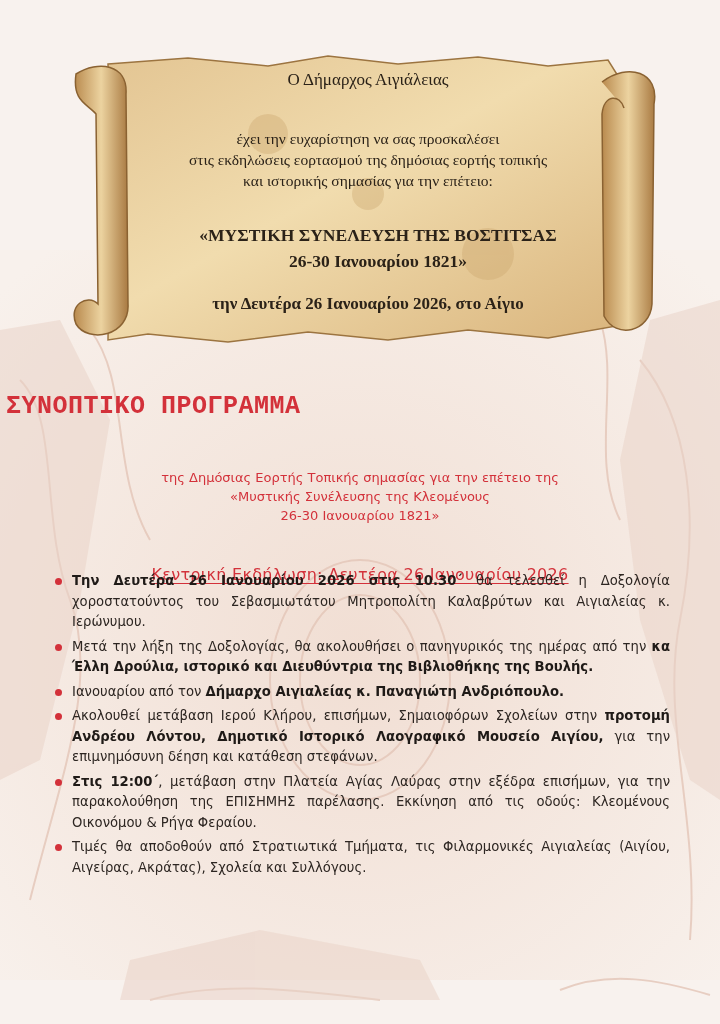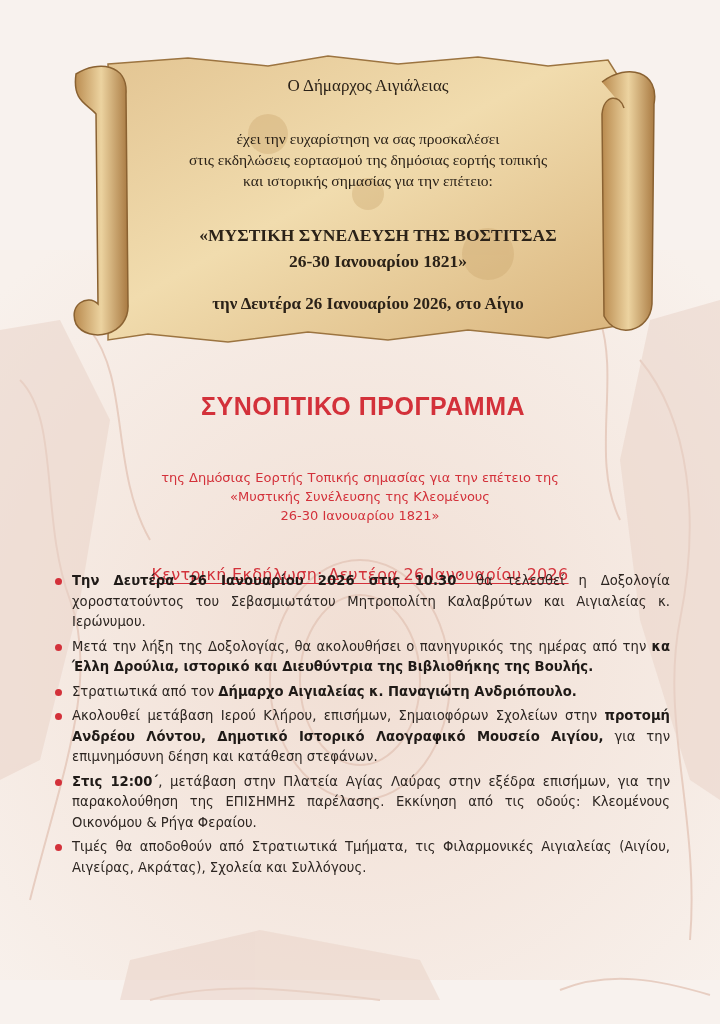--- a/index.html
+++ b/index.html
@@ -17,29 +17,29 @@
   .scroll {
     position: absolute; left: 68px; top: 54px; width: 592px; height: 292px;
   }
   .scroll svg { position: absolute; left: 0; top: 0; }
   .scroll-text {
     position: absolute; left: 70px; top: 0; width: 460px; height: 292px;
     text-align: center;
     font-family: "Liberation Serif", "DejaVu Serif", serif;
     color: #2b2218;
   }
-  .s-line1 { position: absolute; left: 0; right: 0; top: 22px; font-size: 17px; }
+  .s-line1 { position: absolute; left: 0; right: 0; top: 16px; font-size: 17px; }
   .s-line2 { position: absolute; left: 0; right: 0; top: 43px; font-size: 18.5px; font-weight: bold; letter-spacing: 0.2px; }
   .s-para { position: absolute; left: -30px; right: -30px; top: 74px; font-size: 15.5px; line-height: 21px; }
   .s-title { position: absolute; left: -40px; right: -40px; top: 168px; font-size: 17.5px; font-weight: bold; line-height: 26px; padding-left: 20px; }
   .s-date { position: absolute; left: -30px; right: -30px; top: 240px; font-size: 17px; font-weight: bold; }
 
   .prog-title {
-    position: absolute; left: 0; width: 720px; top: 392px; text-align: center;
-    font-family: Liberation Sans, sans-serif; font-weight: bold;
+    position: absolute; left: 0; width: 720px; top: 392px; text-align: left;
+    font-family: Liberation Mono, monospace; font-weight: bold;
     font-size: 25px; color: #d3313a; letter-spacing: 0.5px; padding-left: 6px;
   }
   .prog-sub {
     position: absolute; left: 0; width: 720px; top: 438px; text-align: center;
     font-family: "DejaVu Sans", sans-serif; font-size: 13px; line-height: 19px;
     color: #d3313a;
     margin-top: 30px;
   }
   .central {
     position: absolute; left: 0; width: 720px; top: 523px; text-align: center; margin-top: 42px;
@@ -135,17 +135,17 @@
   <div>«Μυστικής Συνέλευσης της Κλεομένους</div>
   <div>26-30 Ιανουαρίου 1821»</div>
 </div>
 <div class="central">
   <span>Κεντρική Εκδήλωση: Δευτέρα 26 Ιανουαρίου 2026</span>
 </div>
 
 <ul class="items">
   <li><b>Την Δευτέρα 26 Ιανουαρίου 2026 στις 10.30΄</b><span> θα τελεσθεί η Δοξολογία χοροστατούντος του Σεβασμιωτάτου Μητροπολίτη Καλαβρύτων και Αιγιαλείας κ. Ιερώνυμου.</span></li>
   <li><span>Μετά την λήξη της Δοξολογίας, θα ακολουθήσει ο πανηγυρικός της ημέρας από την </span><b>κα Έλλη Δρούλια, ιστορικό και Διευθύντρια της Βιβλιοθήκης της Βουλής.</b></li>
-  <li><span>Στρατιωτικά από τον </span><b>Δήμαρχο Αιγιαλείας κ. Παναγιώτη Ανδριόπουλο.</b></li>
+  <li><span>Ιανουαρίου από τον </span><b>Δήμαρχο Αιγιαλείας κ. Παναγιώτη Ανδριόπουλο.</b></li>
   <li><span>Ακολουθεί μετάβαση Ιερού Κλήρου, επισήμων, Σημαιοφόρων Σχολείων στην </span><b>προτομή Ανδρέου Λόντου, Δημοτικό Ιστορικό Λαογραφικό Μουσείο Αιγίου,</b><span> για την επιμνημόσυνη δέηση και κατάθεση στεφάνων.</span></li>
   <li><b>Στις 12:00΄</b><span>, μετάβαση στην Πλατεία Αγίας Λαύρας στην εξέδρα επισήμων, για την παρακολούθηση της ΕΠΙΣΗΜΗΣ παρέλασης. Εκκίνηση από τις οδούς: Κλεομένους Οικονόμου &amp; Ρήγα Φεραίου.</span></li>
   <li><span>Τιμές θα αποδοθούν από Στρατιωτικά Τμήματα, τις Φιλαρμονικές Αιγιαλείας (Αιγίου, Αιγείρας, Ακράτας), Σχολεία και Συλλόγους.</span></li>
 </ul>
 
 </body></html>

